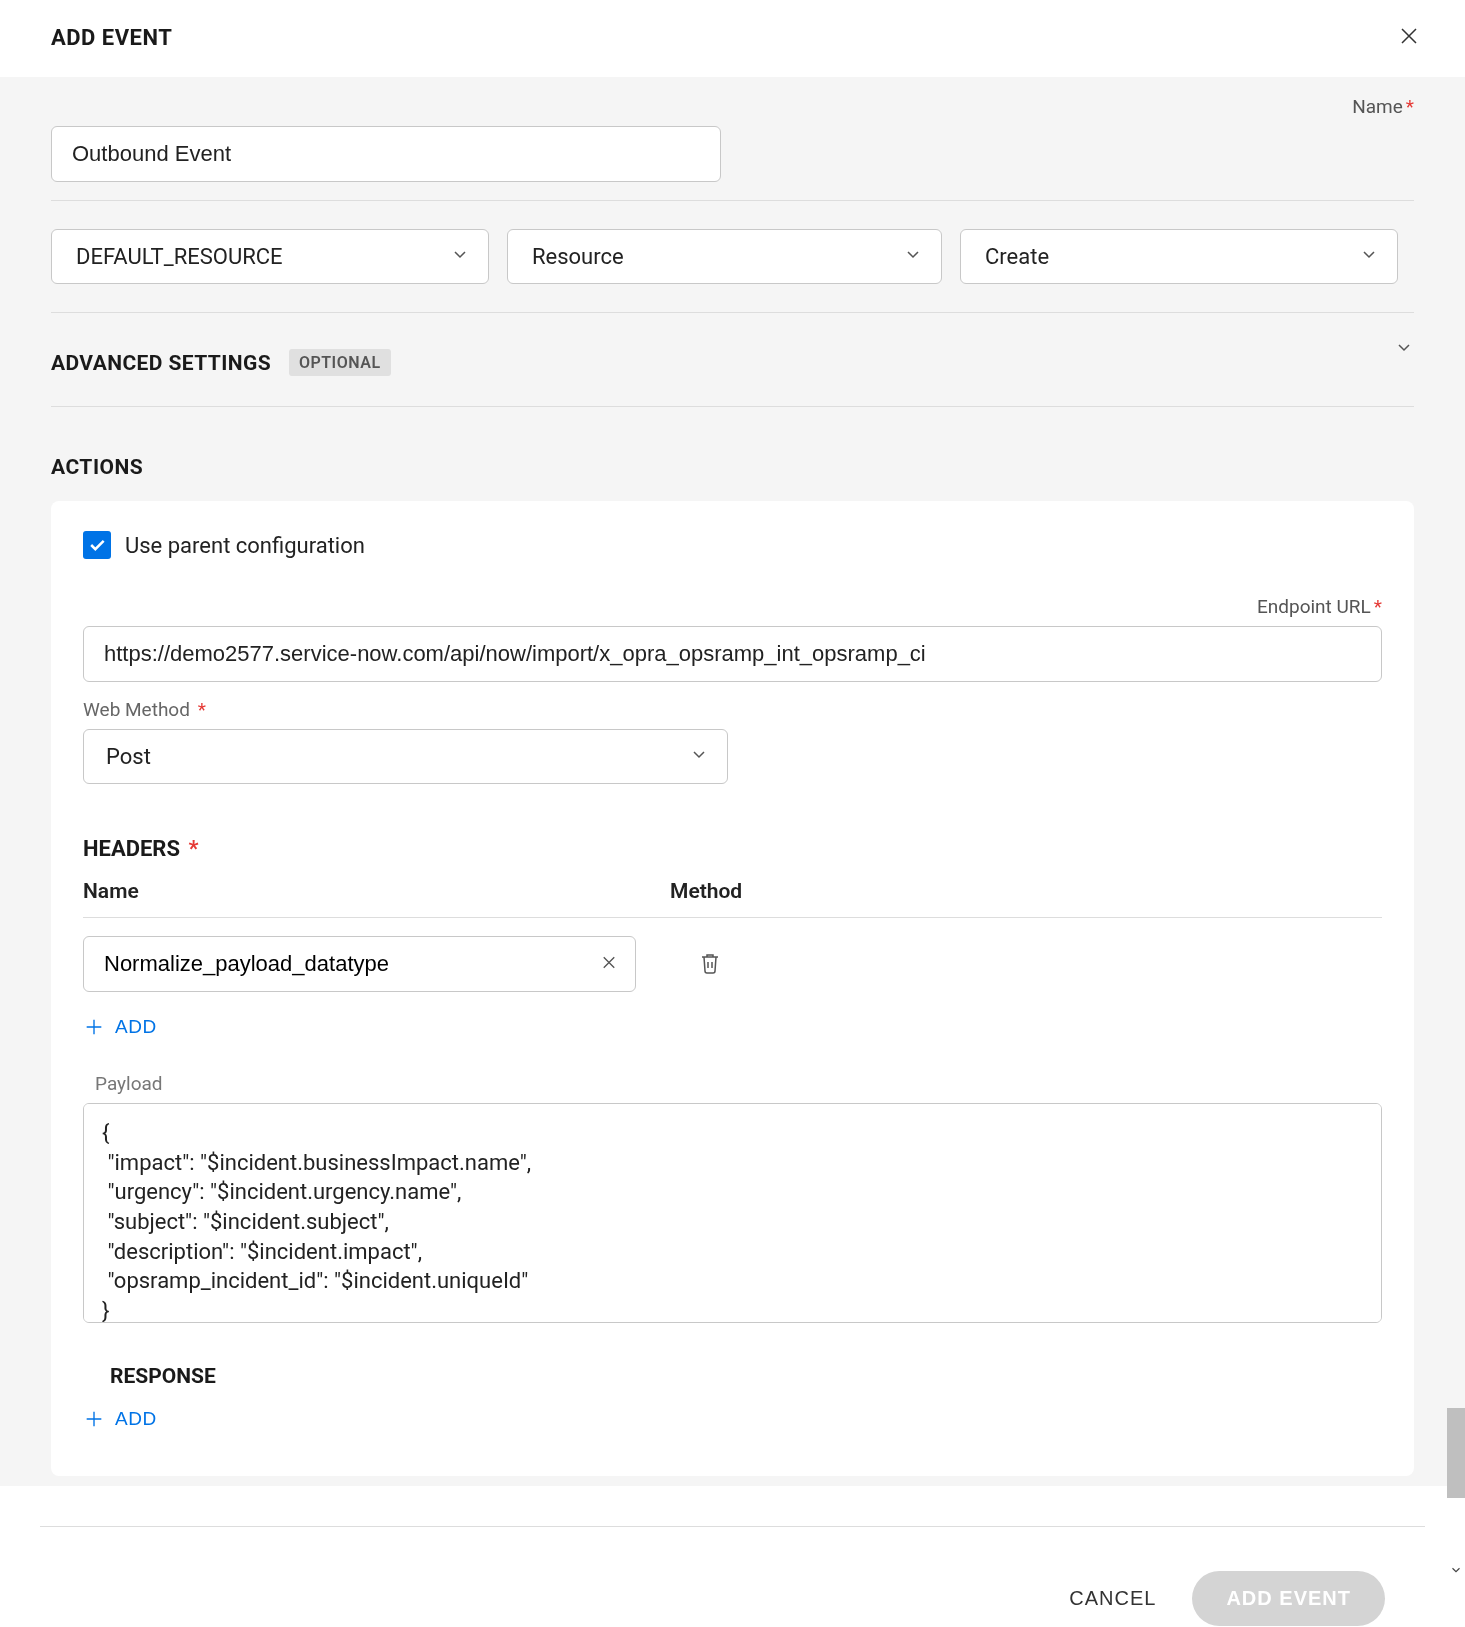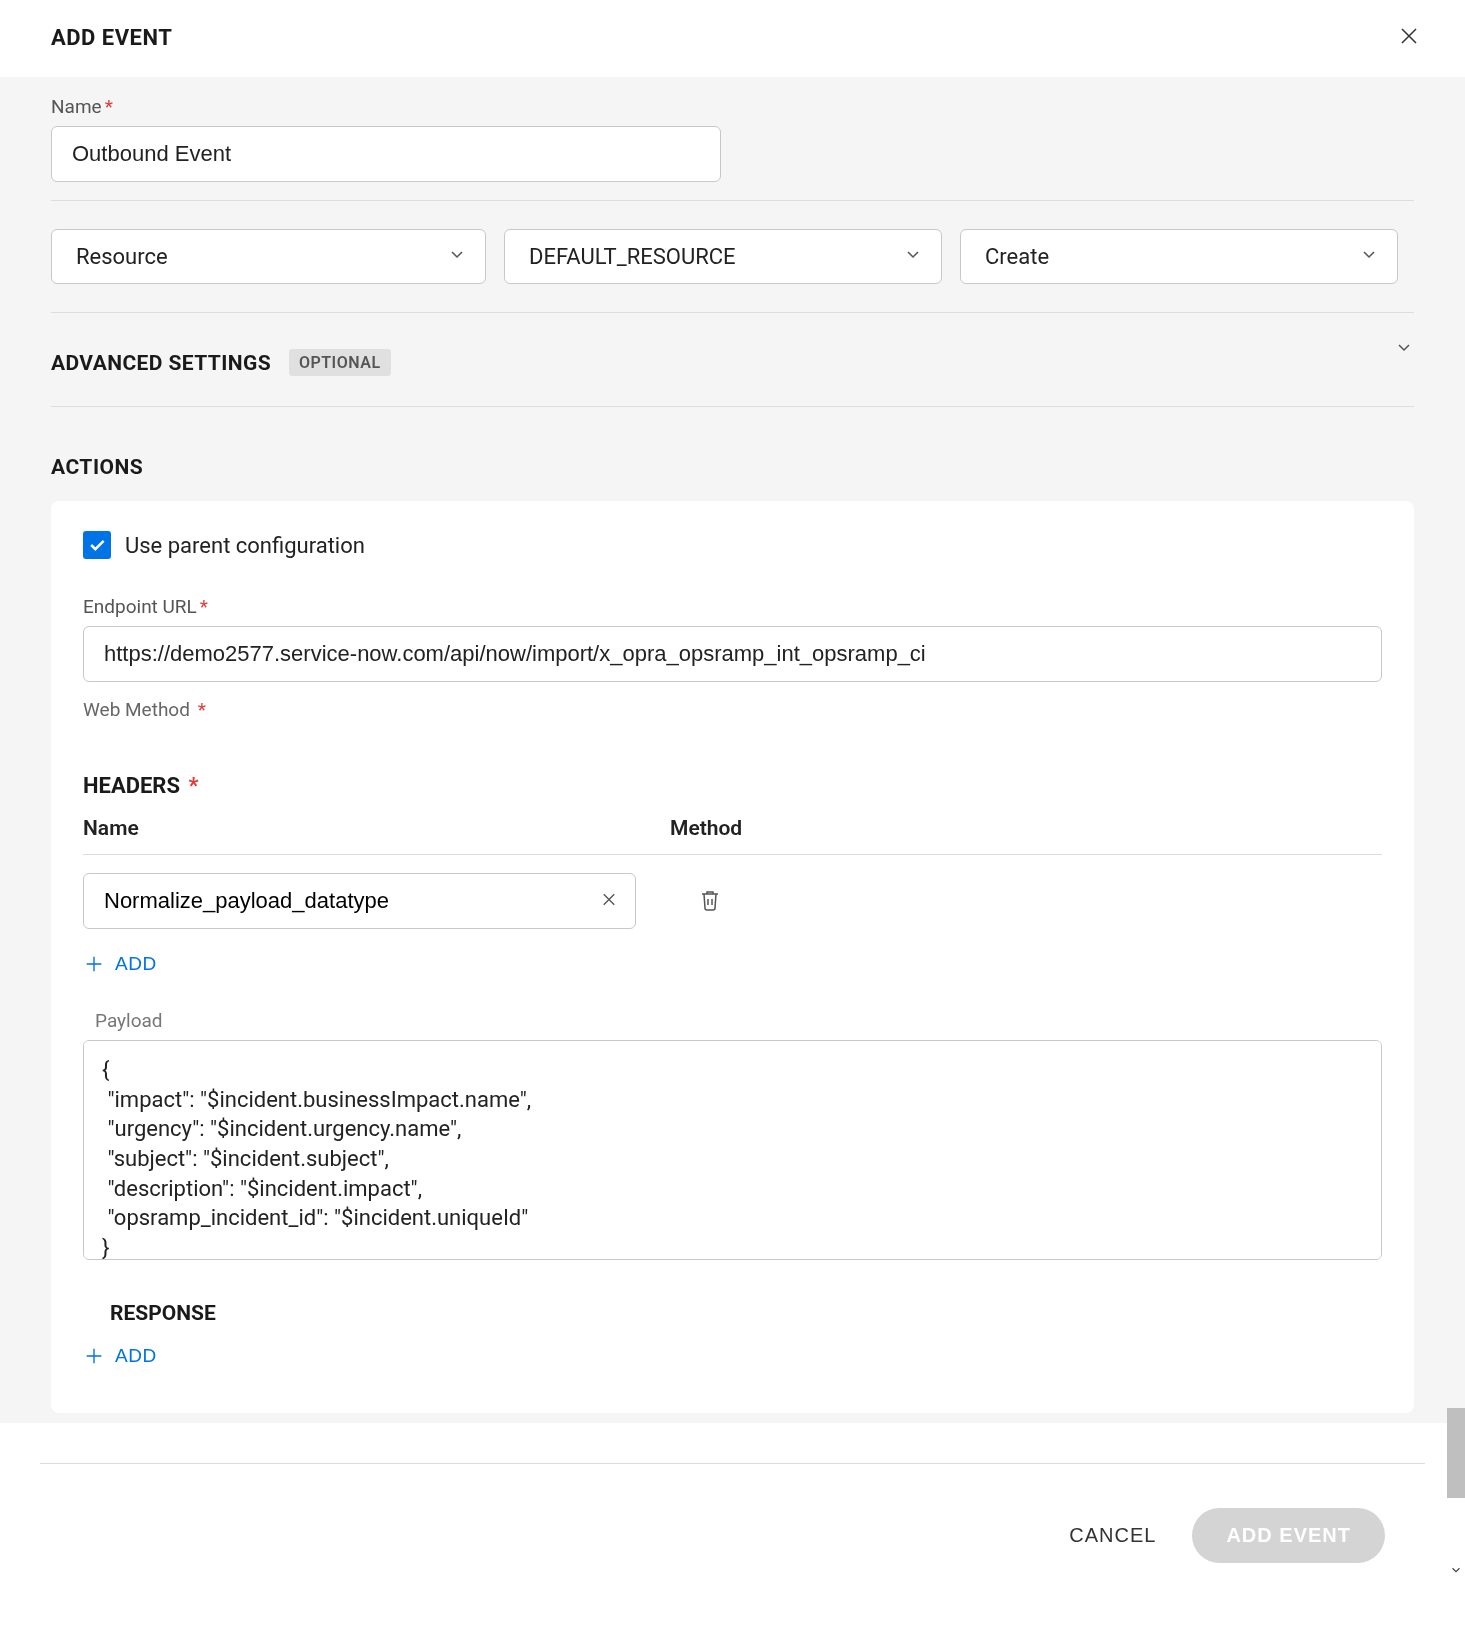--- a/index.html
+++ b/index.html
@@ -35,20 +35,21 @@
   .close-btn svg { width: 24px; height: 24px; }
   .modal-body {
     background: #f5f5f5;
     padding: 18px 51px 10px 51px;
   }
   .field-label {
     font-size: 19px;
     color: #555;
     margin-bottom: 8px;
     display: block;
+    text-align: right;
   }
   .required { color: #e53935; margin-left: 3px; }
   .text-input {
     width: 670px;
     padding: 14px 20px;
     font-size: 22px;
     border: 1px solid #c8c8c8;
     border-radius: 6px;
     background: #fff;
     color: #222;
@@ -330,28 +331,28 @@
   <div class="modal-body">
 
     <label class="field-label">
       <span>Name</span><span class="required">*</span>
     </label>
     <input class="text-input" value="Outbound Event" style="">
 
     <hr class="hr">
 
     <div class="select-row">
-      <div class="select">
-        <span>Resource</span>
+      <div class="select sm">
+        <span>DEFAULT_RESOURCE</span>
         <span class="chev"><svg viewBox="0 0 24 24" fill="none" stroke-width="1.8">
               <path d="M6 9l6 6 6-6"></path>
             </svg></span>
       </div>
-      <div class="select sm">
-        <span>DEFAULT_RESOURCE</span>
+      <div class="select">
+        <span>Resource</span>
         <span class="chev"><svg viewBox="0 0 24 24" fill="none" stroke-width="1.8">
               <path d="M6 9l6 6 6-6"></path>
             </svg></span>
       </div>
       <div class="select sm">
         <span>Create</span>
         <span class="chev"><svg viewBox="0 0 24 24" fill="none" stroke-width="1.8">
               <path d="M6 9l6 6 6-6"></path>
             </svg></span>
       </div>
@@ -385,20 +386,26 @@
       </div>
 
       <label class="field-label">
         <span>Endpoint URL</span><span class="required">*</span>
       </label>
       <input class="full-input" value="https://demo2577.service-now.com/api/now/import/x_opra_opsramp_int_opsramp_ci" style="">
 
       <label class="sub-label">
         <span>Web Method</span><span class="required"> *</span>
       </label>
+      <div class="select-full">
+        <span>Post</span>
+        <span class="chev"><svg viewBox="0 0 24 24" fill="none" stroke-width="1.8">
+              <path d="M6 9l6 6 6-6"></path>
+            </svg></span>
+      </div>
 
       <div class="headers-title">
         <span>HEADERS</span><span class="required"> *</span>
       </div>
 
       <div class="headers-cols">
         <div class="col-name">Name</div>
         <div class="col-value">Method</div>
       </div>
 

